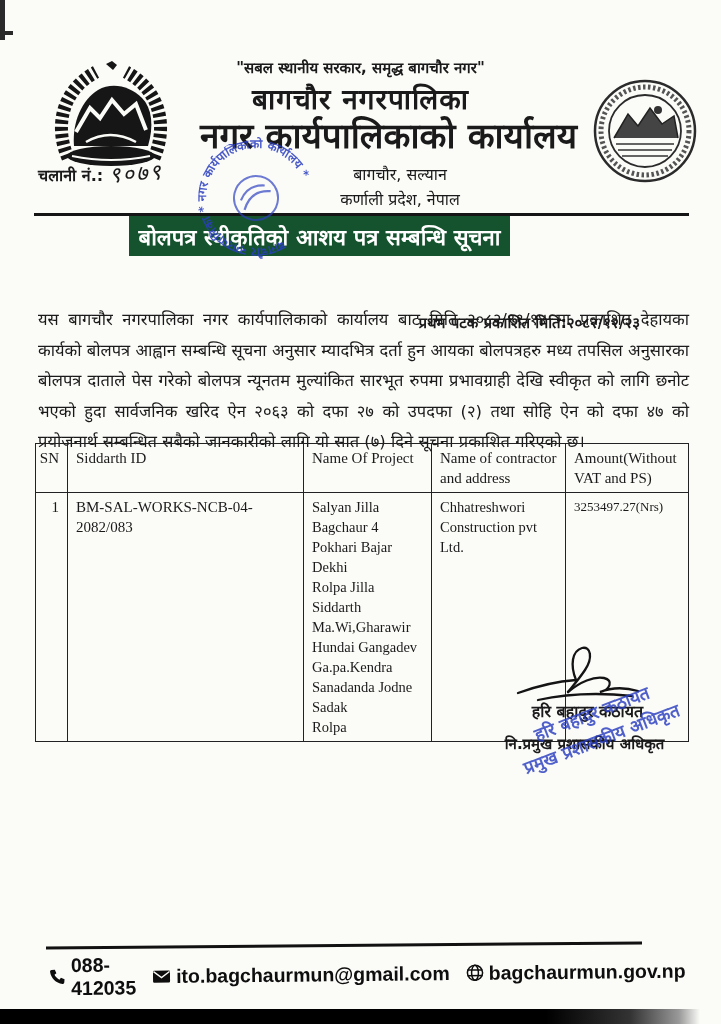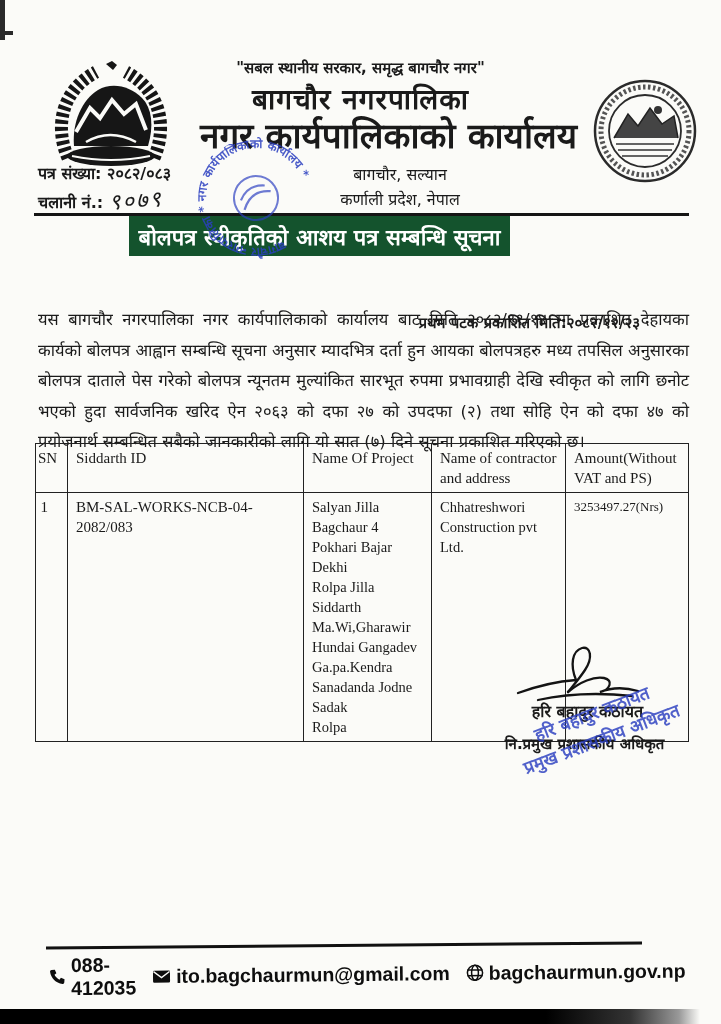--- a/index.html
+++ b/index.html
@@ -36,21 +36,21 @@
     font-size:22px;font-weight:bold;z-index:2;}
   .pubdate{position:absolute;right:81px;top:276px;font-size:15px;font-weight:bold;margin-top:36px;}
   
   .body-text{position:absolute;left:38px;top:305px;width:651px;
     font-size:16.5px;line-height:30.5px;text-align:justify;}
   
   table.notice{position:absolute;left:35px;top:443px;width:653px;border-collapse:collapse;
     table-layout:fixed;font-size:15px;}
   table.notice td,table.notice th{border:1.6px solid #222;vertical-align:top;
     padding:4px 8px;font-weight:normal;text-align:left;line-height:20px;}
-  table.notice .sn{text-align:right;padding-left:2px;padding-right:19px;}
+  table.notice .sn{text-align:right;padding-left:2px;padding-right:8px;}
   table.notice .hdr td{height:38px;}
   table.notice .data td{height:132px;}
   td.project,td.contractor{white-space:pre-line;font-size:14.5px;line-height:19.5px;}
   td.amount{font-size:13px;}
   
   .sig-svg{position:absolute;left:512px;top:643px;}
   .sig-name{position:absolute;left:470px;top:700px;width:235px;text-align:center;
     font-size:16px;font-weight:bold;}
   .sig-title{position:absolute;left:452px;top:733px;width:265px;text-align:center;
     font-size:15px;font-weight:bold;}
@@ -102,24 +102,20 @@
       <circle cx="66" cy="34" r="4" fill="#333"></circle>
       <g stroke="#333" stroke-width="1.4">
         <line x1="24" y1="68" x2="82" y2="68"></line>
         <line x1="26" y1="74" x2="80" y2="74"></line>
         <line x1="30" y1="80" x2="76" y2="80"></line>
       </g>
     </svg>
   </div>
 
   <div class="meta dev">
-    <div>
-      <span>पत्र संख्या:</span>
-      <span>२०८२/०८३</span>
-    </div>
     <div>
       <span>चलानी नं.:</span>
       <span class="hand">९०७९</span>
     </div>
   </div>
 
   <div class="addr dev">
     <div>बागचौर, सल्यान</div>
     <div>कर्णाली प्रदेश, नेपाल</div>
   </div>

